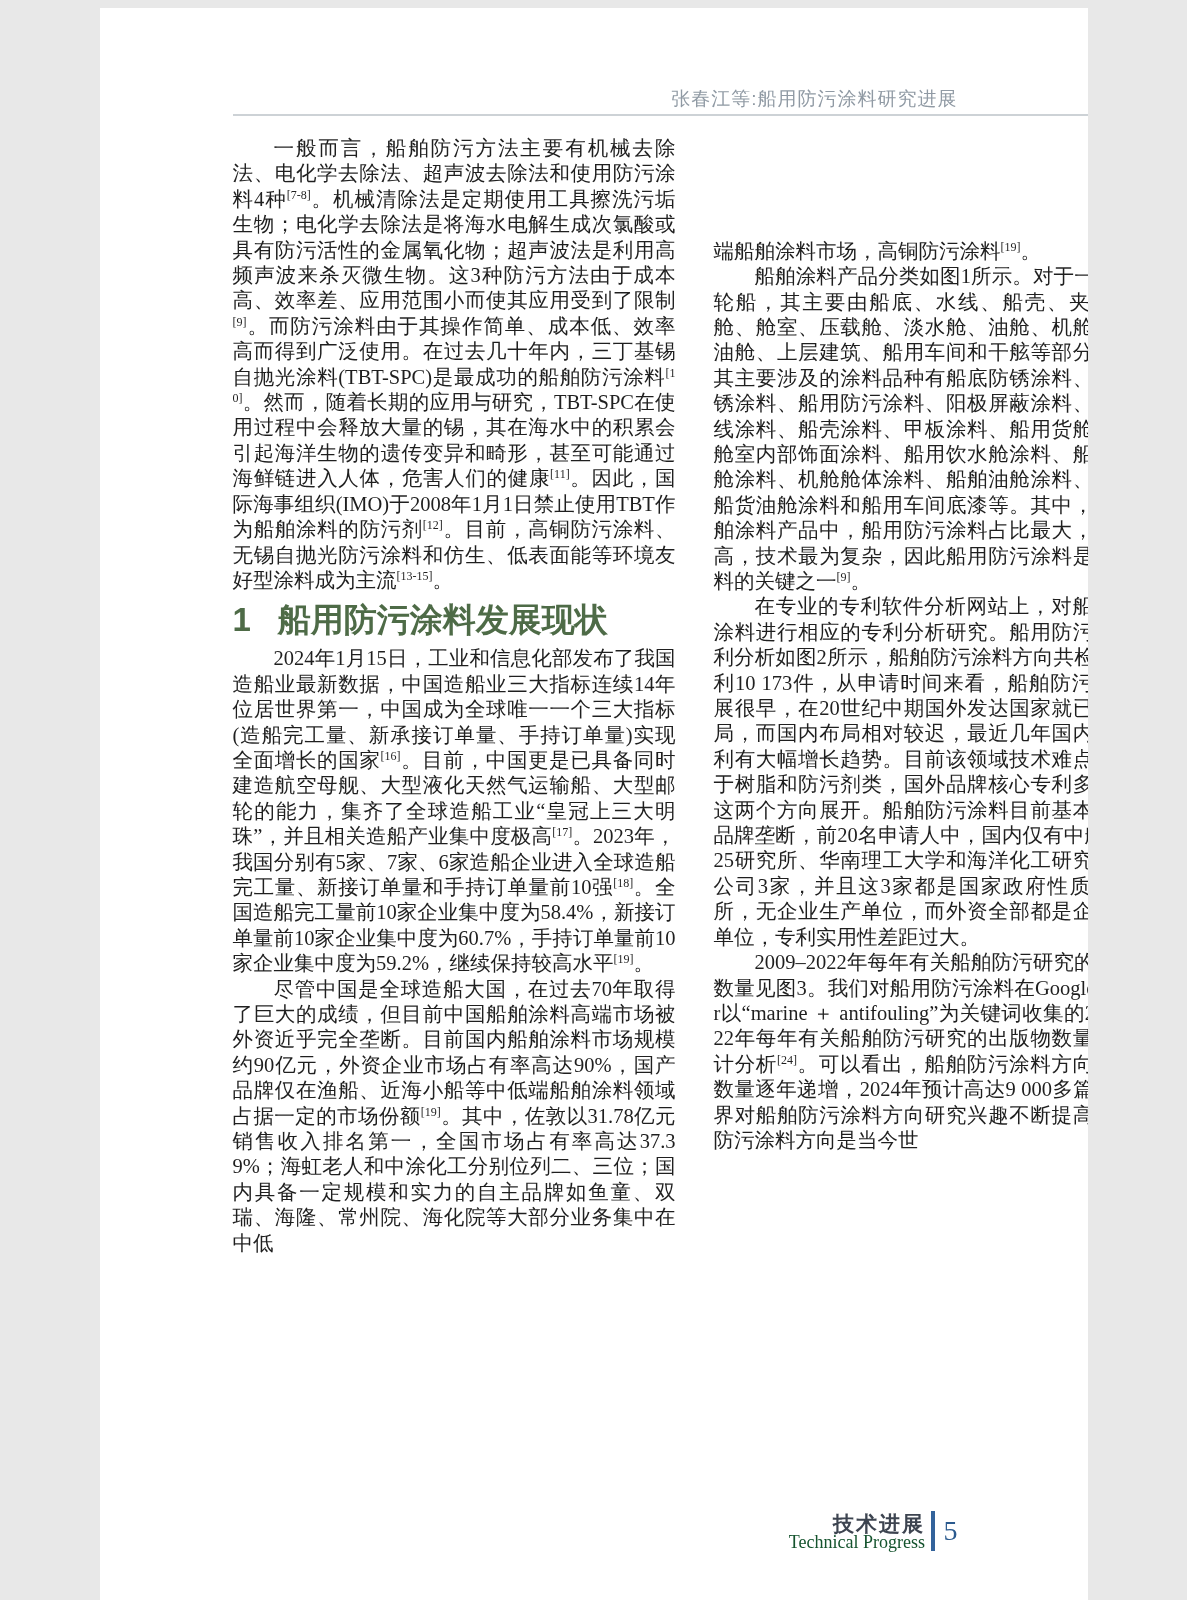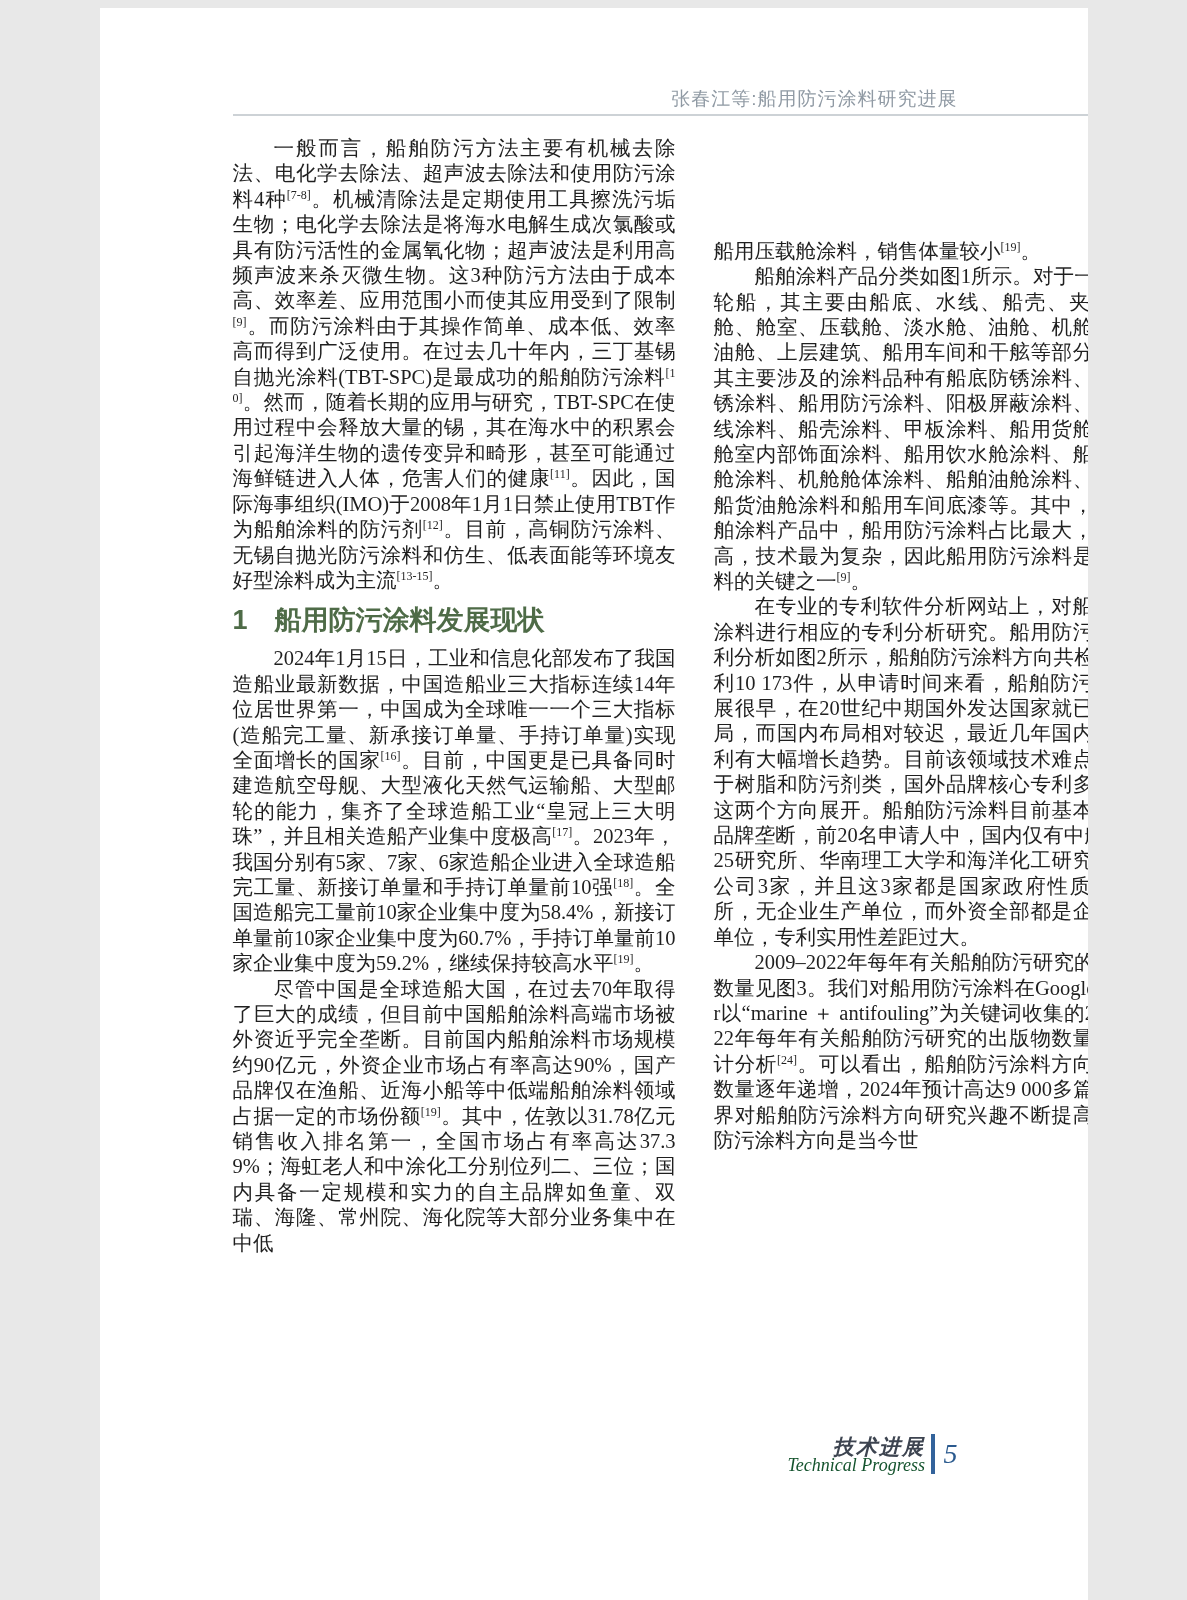--- a/index.html
+++ b/index.html
@@ -48,33 +48,32 @@
   .body-p.indent{text-indent:2em;}
   .body-p sup{
     font-size:12px;
     line-height:0;
     vertical-align:7px;
     letter-spacing:0;
   }
   .section-heading{
     margin:10px 0 9px 0;
     font-family:"Liberation Sans","DejaVu Sans",sans-serif;
-    font-size:27px;
+    font-size:33px;
     font-weight:bold;
     line-height:34px;
     color:#4e6b47;
   }
   .section-heading .sec-num{margin-right:27px;}
   
   .footer{
     position:absolute;
-    top:1426px;right:130px;
+    top:1503px;right:130px;
     display:flex;
     align-items:center;
-    font-style:italic;
   }
   .footer-labels{text-align:right;}
   .footer-cn{
     font-family:"Liberation Sans","DejaVu Sans",sans-serif;
     font-size:21px;
     font-weight:bold;
     letter-spacing:2px;
     color:#3d4450;
     line-height:23px;
   }
@@ -108,21 +107,21 @@
     <div class="col">
       <p class="body-p indent"><span>一般而言，船舶防污方法主要有机械去除法、电化学去除法、超声波去除法和使用防污涂料4种</span><sup>[7-8]</sup><span>。机械清除法是定期使用工具擦洗污垢生物；电化学去除法是将海水电解生成次氯酸或具有防污活性的金属氧化物；超声波法是利用高频声波来杀灭微生物。这3种防污方法由于成本高、效率差、应用范围小而使其应用受到了限制</span><sup>[9]</sup><span>。而防污涂料由于其操作简单、成本低、效率高而得到广泛使用。在过去几十年内，三丁基锡自抛光涂料(TBT-SPC)是最成功的船舶防污涂料</span><sup>[10]</sup><span>。然而，随着长期的应用与研究，TBT-SPC在使用过程中会释放大量的锡，其在海水中的积累会引起海洋生物的遗传变异和畸形，甚至可能通过海鲜链进入人体，危害人们的健康</span><sup>[11]</sup><span>。因此，国际海事组织(IMO)于2008年1月1日禁止使用TBT作为船舶涂料的防污剂</span><sup>[12]</sup><span>。目前，高铜防污涂料、无锡自抛光防污涂料和仿生、低表面能等环境友好型涂料成为主流</span><sup>[13-15]</sup><span>。</span></p>
       <h2 class="section-heading">
         <span class="sec-num">1</span><span>船用防污涂料发展现状</span>
       </h2>
       <p class="body-p indent"><span>2024年1月15日，工业和信息化部发布了我国造船业最新数据，中国造船业三大指标连续14年位居世界第一，中国成为全球唯一一个三大指标(造船完工量、新承接订单量、手持订单量)实现全面增长的国家</span><sup>[16]</sup><span>。目前，中国更是已具备同时建造航空母舰、大型液化天然气运输船、大型邮轮的能力，集齐了全球造船工业“皇冠上三大明珠”，并且相关造船产业集中度极高</span><sup>[17]</sup><span>。2023年，我国分别有5家、7家、6家造船企业进入全球造船完工量、新接订单量和手持订单量前10强</span><sup>[18]</sup><span>。全国造船完工量前10家企业集中度为58.4%，新接订单量前10家企业集中度为60.7%，手持订单量前10家企业集中度为59.2%，继续保持较高水平</span><sup>[19]</sup><span>。</span></p>
       <p class="body-p indent"><span>尽管中国是全球造船大国，在过去70年取得了巨大的成绩，但目前中国船舶涂料高端市场被外资近乎完全垄断。目前国内船舶涂料市场规模约90亿元，外资企业市场占有率高达90%，国产品牌仅在渔船、近海小船等中低端船舶涂料领域占据一定的市场份额</span><sup>[19]</sup><span>。其中，佐敦以31.78亿元销售收入排名第一，全国市场占有率高达37.39%；海虹老人和中涂化工分别位列二、三位；国内具备一定规模和实力的自主品牌如鱼童、双瑞、海隆、常州院、海化院等大部分业务集中在中低</span></p>
     </div>
 
     <div class="col">
-      <p class="body-p"><span>船用压载舱涂料，销售体量较小</span><sup>[19]</sup><span>。</span></p>
+      <p class="body-p"><span>端船舶涂料市场，高铜防污涂料</span><sup>[19]</sup><span>。</span></p>
       <p class="body-p indent"><span>船舶涂料产品分类如图1所示。对于一艘远洋轮船，其主要由船底、水线、船壳、夹板、货舱、舱室、压载舱、淡水舱、油舱、机舱、原油油舱、上层建筑、船用车间和干舷等部分组成。其主要涉及的涂料品种有船底防锈涂料、船用防锈涂料、船用防污涂料、阳极屏蔽涂料、船用水线涂料、船壳涂料、甲板涂料、船用货舱涂料、舱室内部饰面涂料、船用饮水舱涂料、船用压载舱涂料、机舱舱体涂料、船舶油舱涂料、原油油船货油舱涂料和船用车间底漆等。其中，所有船舶涂料产品中，船用防污涂料占比最大，利润最高，技术最为复杂，因此船用防污涂料是船舶涂料的关键之一</span><sup>[9]</sup><span>。</span></p>
       <p class="body-p indent"><span>在专业的专利软件分析网站上，对船用防污涂料进行相应的专利分析研究。船用防污涂料专利分析如图2所示，船舶防污涂料方向共检索出专利10 173件，从申请时间来看，船舶防污涂料发展很早，在20世纪中期国外发达国家就已开始布局，而国内布局相对较迟，最近几年国内相关专利有大幅增长趋势。目前该领域技术难点多存在于树脂和防污剂类，国外品牌核心专利多集中于这两个方向展开。船舶防污涂料目前基本被外资品牌垄断，前20名申请人中，国内仅有中船重工725研究所、华南理工大学和海洋化工研究院有限公司3家，并且这3家都是国家政府性质研究院所，无企业生产单位，而外资全部都是企业生产单位，专利实用性差距过大。</span></p>
       <p class="body-p indent"><span>2009–2022年每年有关船舶防污研究的出版物数量见图3。我们对船用防污涂料在Google Scholar以“marine ＋ antifouling”为关键词收集的2009–2022年每年有关船舶防污研究的出版物数量进行统计分析</span><sup>[24]</sup><span>。可以看出，船舶防污涂料方向出版物数量逐年递增，2024年预计高达9 000多篇，全世界对船舶防污涂料方向研究兴趣不断提高，船舶防污涂料方向是当今世</span></p>
     </div>
 
   </div>
 
   <div class="footer">
     <div class="footer-labels">
       <div class="footer-cn">技术进展</div>

